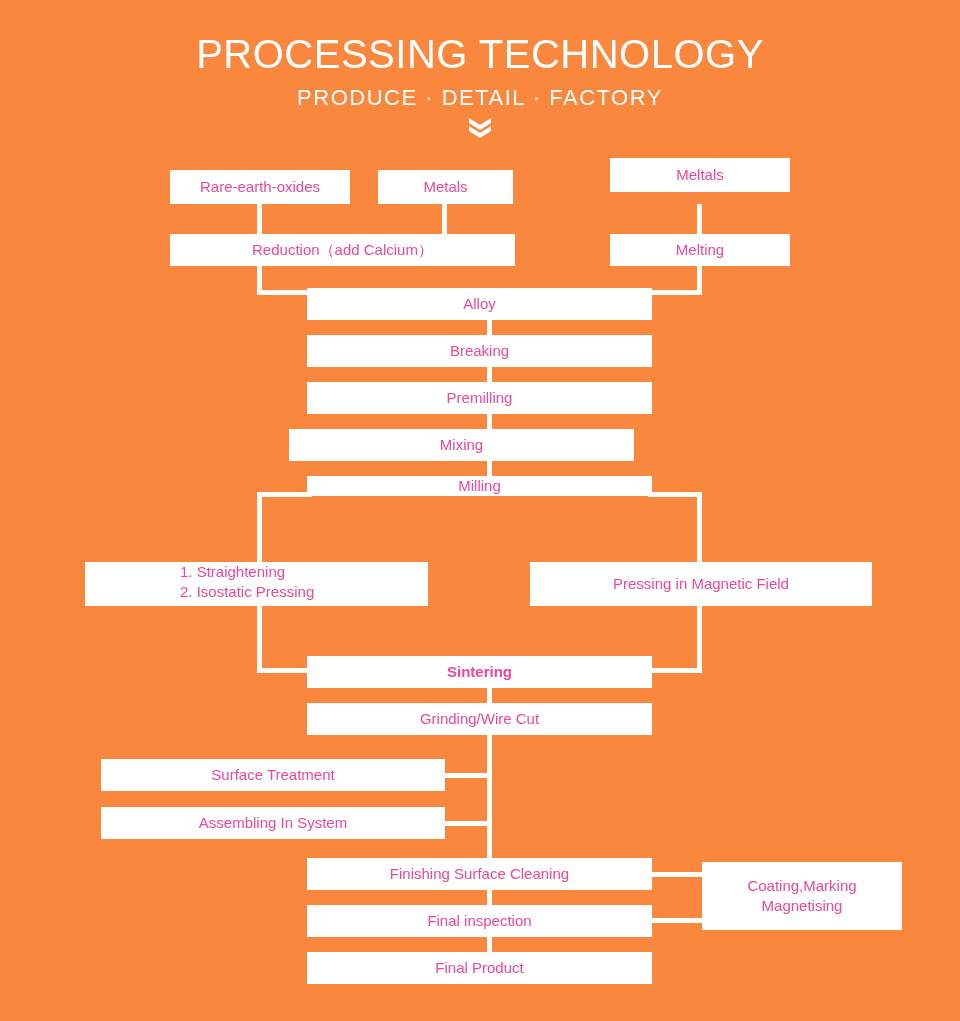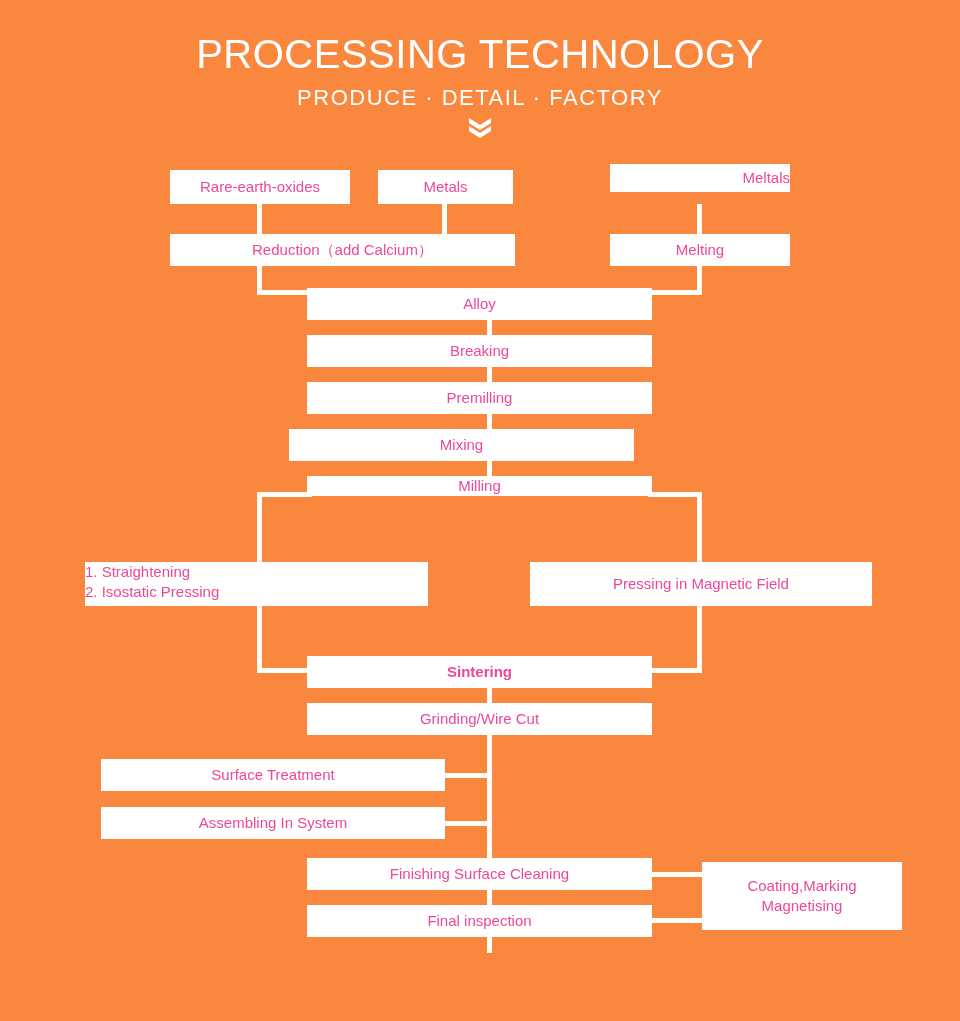--- a/index.html
+++ b/index.html
@@ -141,21 +141,21 @@
 
   <div class="line" style="left:648px; top:872px; width:56px; height:5px;"></div>
   <div class="line" style="left:648px; top:918px; width:56px; height:5px;"></div>
 
   <div class="box" style="left:170px; top:170px; width:180px; height:34px;">
     <span class="ln">Rare-earth-oxides</span>
   </div>
   <div class="box" style="left:378px; top:170px; width:135px; height:34px;">
     <span class="ln">Metals</span>
   </div>
-  <div class="box" style="left:610px; top:164px; width:180px; height:28px;justify-content:flex-end;">
+  <div class="box" style="left:610px; top:158px; width:180px; height:34px;">
     <span class="ln">Meltals</span>
   </div>
 
   <div class="box" style="left:170px; top:234px; width:345px; height:32px;">
     <span class="ln">Reduction（add Calcium）</span>
   </div>
   <div class="box" style="left:610px; top:234px; width:180px; height:32px;">
     <span class="ln">Melting</span>
   </div>
 
@@ -168,21 +168,21 @@
   <div class="box" style="left:307px; top:382px; width:345px; height:32px;">
     <span class="ln">Premilling</span>
   </div>
   <div class="box" style="left:289px; top:429px; width:345px; height:32px;">
     <span class="ln">Mixing</span>
   </div>
   <div class="box" style="left:307px; top:476px; width:345px; height:20px;">
     <span class="ln">Milling</span>
   </div>
 
-  <div class="box two-line left-text" style="left:85px; top:562px; width:343px; height:44px; align-items:flex-start;">
+  <div class="box two-line left-text" style="left:85px; top:562px; width:343px; height:44px; padding-left:95px; align-items:flex-start;">
     <span class="ln">1. Straightening</span>
     <span class="ln">2. Isostatic Pressing</span>
   </div>
   <div class="box" style="left:530px; top:562px; width:342px; height:44px;">
     <span class="ln">Pressing in Magnetic Field</span>
   </div>
 
   <div class="box" style="left:307px; top:656px; width:345px; height:32px;font-weight:bold;">
     <span class="ln">Sintering</span>
   </div>
@@ -195,20 +195,23 @@
   </div>
   <div class="box" style="left:101px; top:807px; width:344px; height:32px;">
     <span class="ln">Assembling In System</span>
   </div>
 
   <div class="box" style="left:307px; top:858px; width:345px; height:32px;">
     <span class="ln">Finishing Surface Cleaning</span>
   </div>
   <div class="box" style="left:307px; top:905px; width:345px; height:32px;">
     <span class="ln">Final inspection</span>
+  </div>
+  <div class="box" style="left:307px; top:952px; width:345px; height:32px;">
+    <span class="ln">Final Product</span>
   </div>
 
   <div class="box two-line" style="left:686px; top:862px; width:200px; height:68px;margin-left:16px;">
     <span class="ln">Coating,Marking</span>
     <span class="ln">Magnetising</span>
   </div>
 
 </div>
 
 </body></html>

